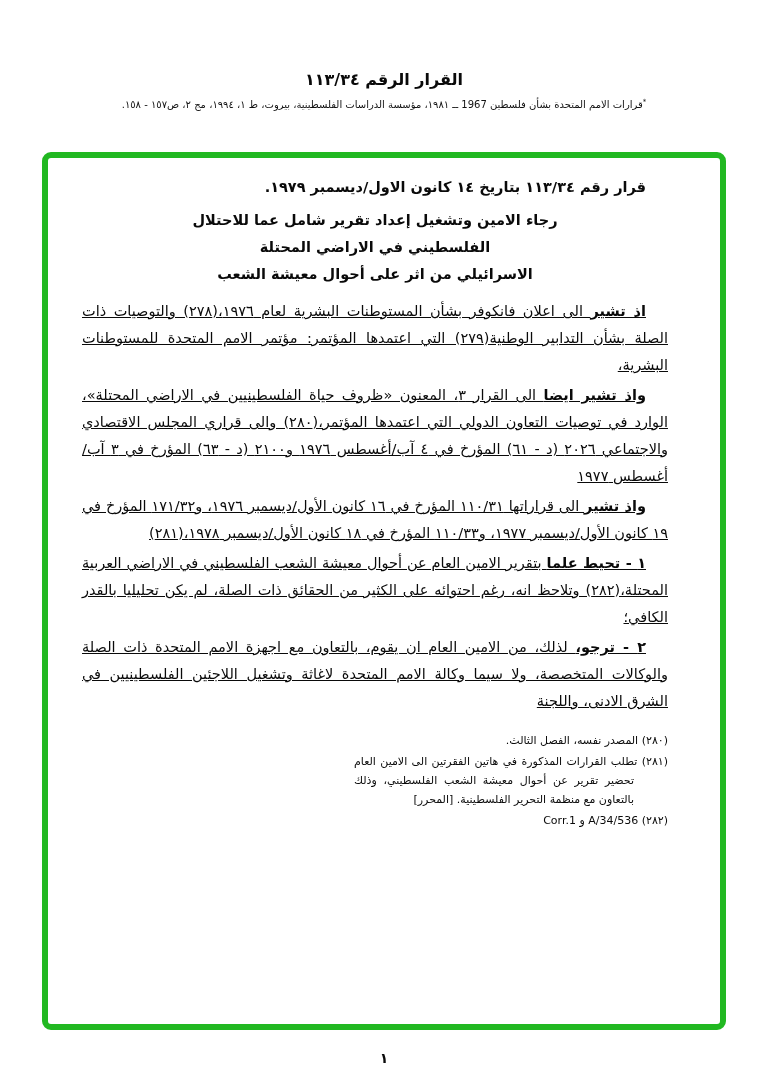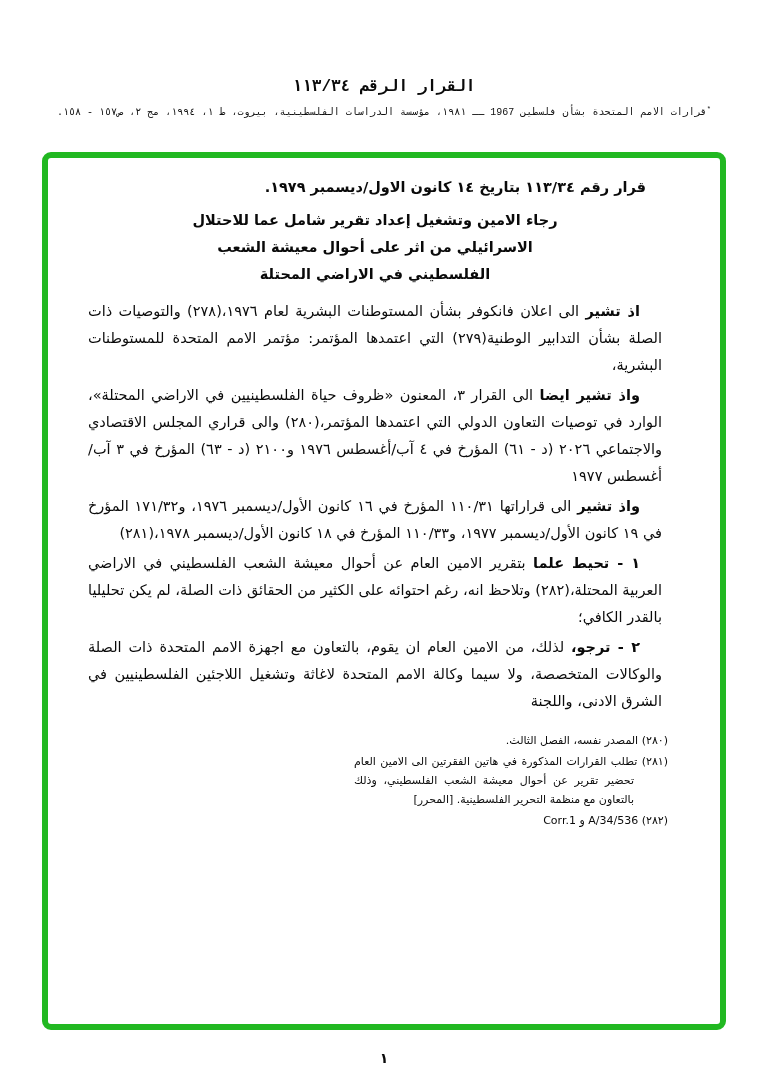--- a/index.html
+++ b/index.html
@@ -1,33 +1,33 @@
 <!DOCTYPE html>
 <html lang="ar"><head>
 <meta charset="utf-8">
 <style>
   html,body{margin:0;padding:0;background:#ffffff;}
   body{font-family:"DejaVu Sans",sans-serif;color:#0a0a0a;}
   .page{position:relative;width:768px;height:1085px;margin:0 auto;background:#ffffff;overflow:hidden;}
 
-  .header{position:absolute;top:76px;left:0;width:768px;text-align:center;direction:rtl;font-family:Liberation Mono, monospace;}
+  .header{position:absolute;top:70px;left:0;width:768px;text-align:center;direction:rtl;}
   .header h1{margin:0;font-size:16px;font-weight:bold;letter-spacing:0;}
   .source-line{margin-top:9px;font-size:10px;white-space:nowrap;color:#111;}
   .source-line sup{font-size:7px;}
 
   .frame{
     position:absolute;top:152px;left:42px;width:684px;height:878px;
     box-sizing:border-box;border:6px solid #21b821;border-radius:9px;
     padding:16px 52px 0 34px;direction:rtl;overflow:hidden;
     font-size:14.5px;line-height:27px;text-align:justify;
   }
   .date-line{margin:0 0 6px;text-indent:22px;font-weight:bold;}
   .res-heading{margin:2px 0 10px;text-align:center;font-weight:bold;line-height:27px;}
   .opening{margin:4px 0 2px;text-indent:22px;font-weight:bold;}
-  .para{margin:0 6px 3px;text-indent:22px;}
+  .para{margin:0 0 3px;text-indent:22px;text-decoration:underline;}
   .para .lead{font-weight:bold;}
 
   .footnotes{margin-top:16px;width:314px;font-size:11px;line-height:19px;text-align:justify;}
   .footnotes p{margin:0 0 2px;padding-right:34px;text-indent:-34px;}
   .footnotes p:nth-child(4){margin-top:4px;}
   .footnotes p:nth-child(5){margin-top:3px;}
   .fn-marker{white-space:nowrap;}
 
   .page-number{position:absolute;top:1050px;left:0;width:768px;text-align:center;
     font-size:14px;font-weight:bold;}
@@ -41,22 +41,22 @@
     <h1>القرار الرقم ١١٣/٣٤</h1>
     <div class="source-line"><sup>*</sup><span>قرارات الامم المتحدة بشأن فلسطين 1967 ــ ١٩٨١، مؤسسة الدراسات الفلسطينية، بيروت، ط ١، ١٩٩٤، مج ٢، ص١٥٧ - ١٥٨.</span></div>
   </div>
 
   <div class="frame" style="border-color: rgb(33, 184, 33);">
 
     <p class="date-line">قرار رقم ١١٣/٣٤ بتاريخ ١٤ كانون الاول/ديسمبر ١٩٧٩.</p>
 
     <div class="res-heading">
       <div>رجاء الامين وتشغيل إعداد تقرير شامل عما للاحتلال</div>
+      <div>الفلسطيني في الاراضي المحتلة</div>
       <div>الاسرائيلي من اثر على أحوال معيشة الشعب</div>
-      <div>الفلسطيني في الاراضي المحتلة</div>
     </div>
 
 
     <p class="para"><span class="lead">اذ تشير</span><span> الى اعلان فانكوفر بشأن المستوطنات البشرية لعام ١٩٧٦،(٢٧٨) والتوصيات ذات الصلة بشأن التدابير الوطنية(٢٧٩) التي اعتمدها المؤتمر: مؤتمر الامم المتحدة للمستوطنات البشرية،</span></p>
 
     <p class="para"><span class="lead">واذ تشير ايضا</span><span> الى القرار ٣، المعنون «ظروف حياة الفلسطينيين في الاراضي المحتلة»، الوارد في توصيات التعاون الدولي التي اعتمدها المؤتمر،(٢٨٠) والى قراري المجلس الاقتصادي والاجتماعي ٢٠٢٦ (د - ٦١) المؤرخ في ٤ آب/أغسطس ١٩٧٦ و٢١٠٠ (د - ٦٣) المؤرخ في ٣ آب/أغسطس ١٩٧٧</span></p>
 
     <p class="para"><span class="lead">واذ تشير</span><span> الى قراراتها ١١٠/٣١ المؤرخ في ١٦ كانون الأول/ديسمبر ١٩٧٦، و١٧١/٣٢ المؤرخ في ١٩ كانون الأول/ديسمبر ١٩٧٧، و١١٠/٣٣ المؤرخ في ١٨ كانون الأول/ديسمبر ١٩٧٨،(٢٨١)</span></p>
 
     <p class="para"><span class="lead">١ - تحيط علما</span><span> بتقرير الامين العام عن أحوال معيشة الشعب الفلسطيني في الاراضي العربية المحتلة،(٢٨٢) وتلاحظ انه، رغم احتوائه على الكثير من الحقائق ذات الصلة، لم يكن تحليليا بالقدر الكافي؛</span></p>

